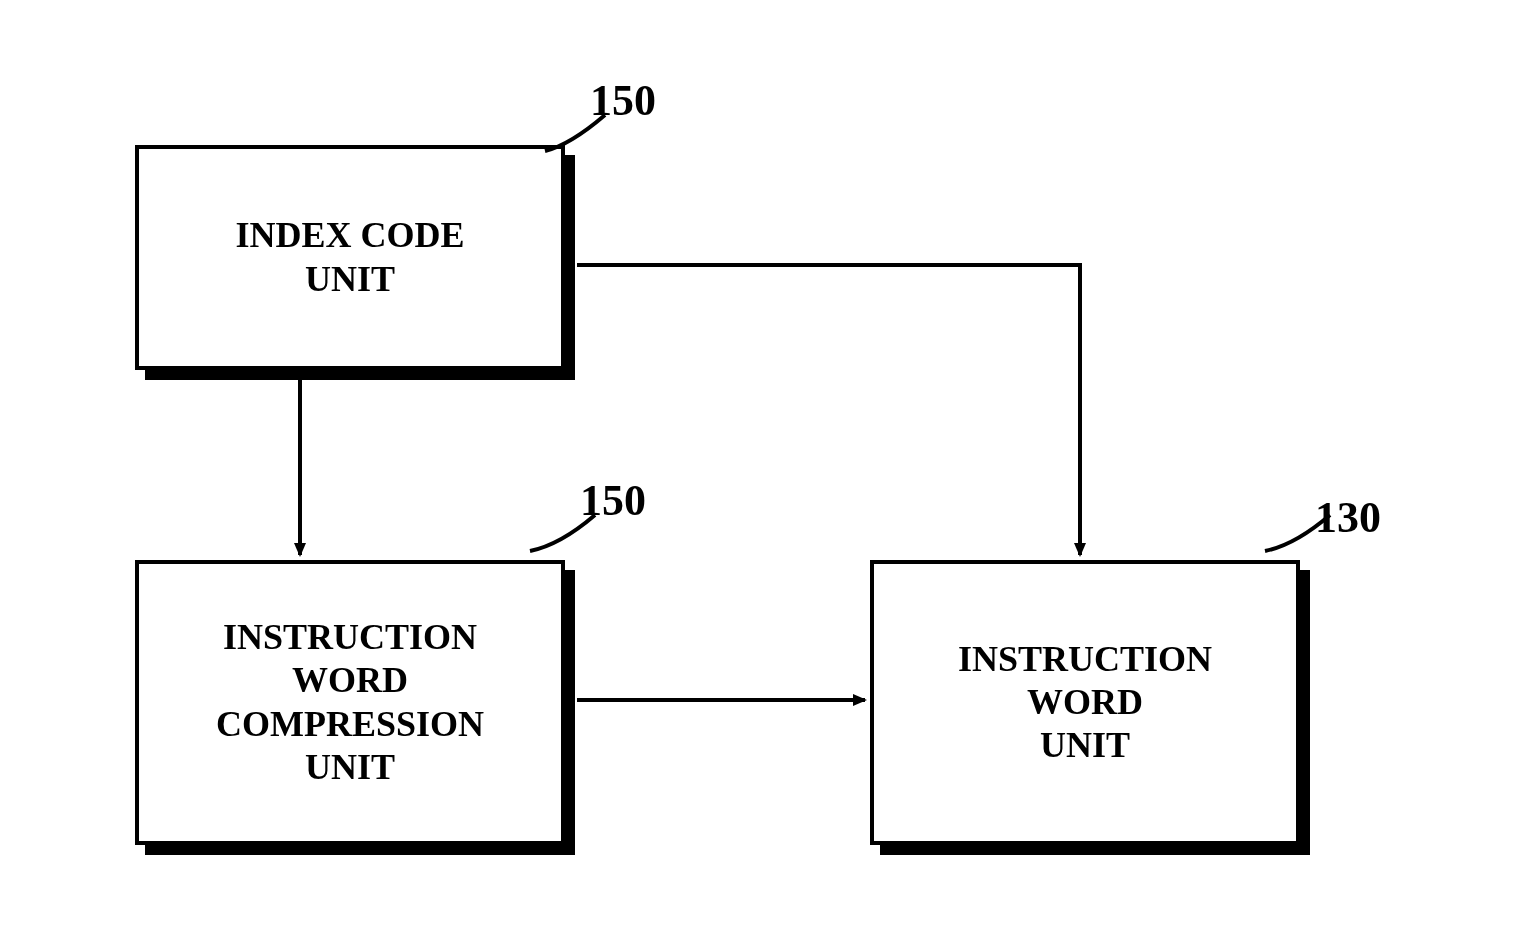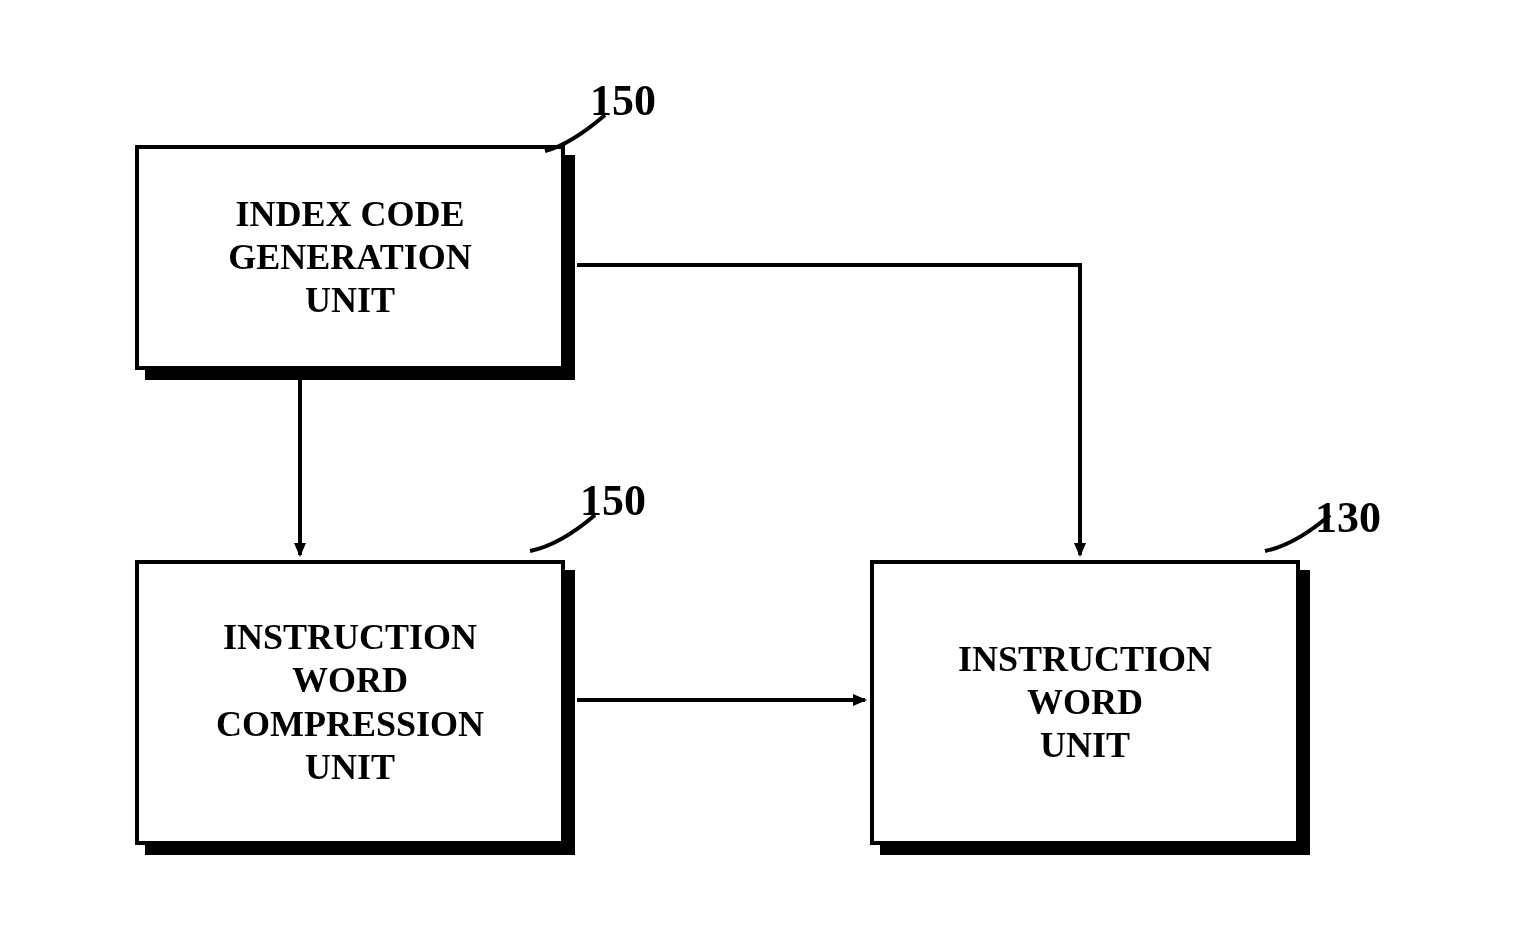--- a/index.html
+++ b/index.html
@@ -61,21 +61,20 @@
 </head>
 <body>
 
 <div class="canvas">
 
   <div class="block" style="left:135px; top:145px; width:430px; height:225px;">
     <div class="shadow"></div>
     <div class="face">
       <div>
         <div>INDEX CODE</div>
-        <div>GENERATION</div>
         <div>UNIT</div>
       </div>
     </div>
   </div>
 
   <div class="block" style="left:135px; top:560px; width:430px; height:285px;">
     <div class="shadow"></div>
     <div class="face">
       <div>
         <div>INSTRUCTION</div>

